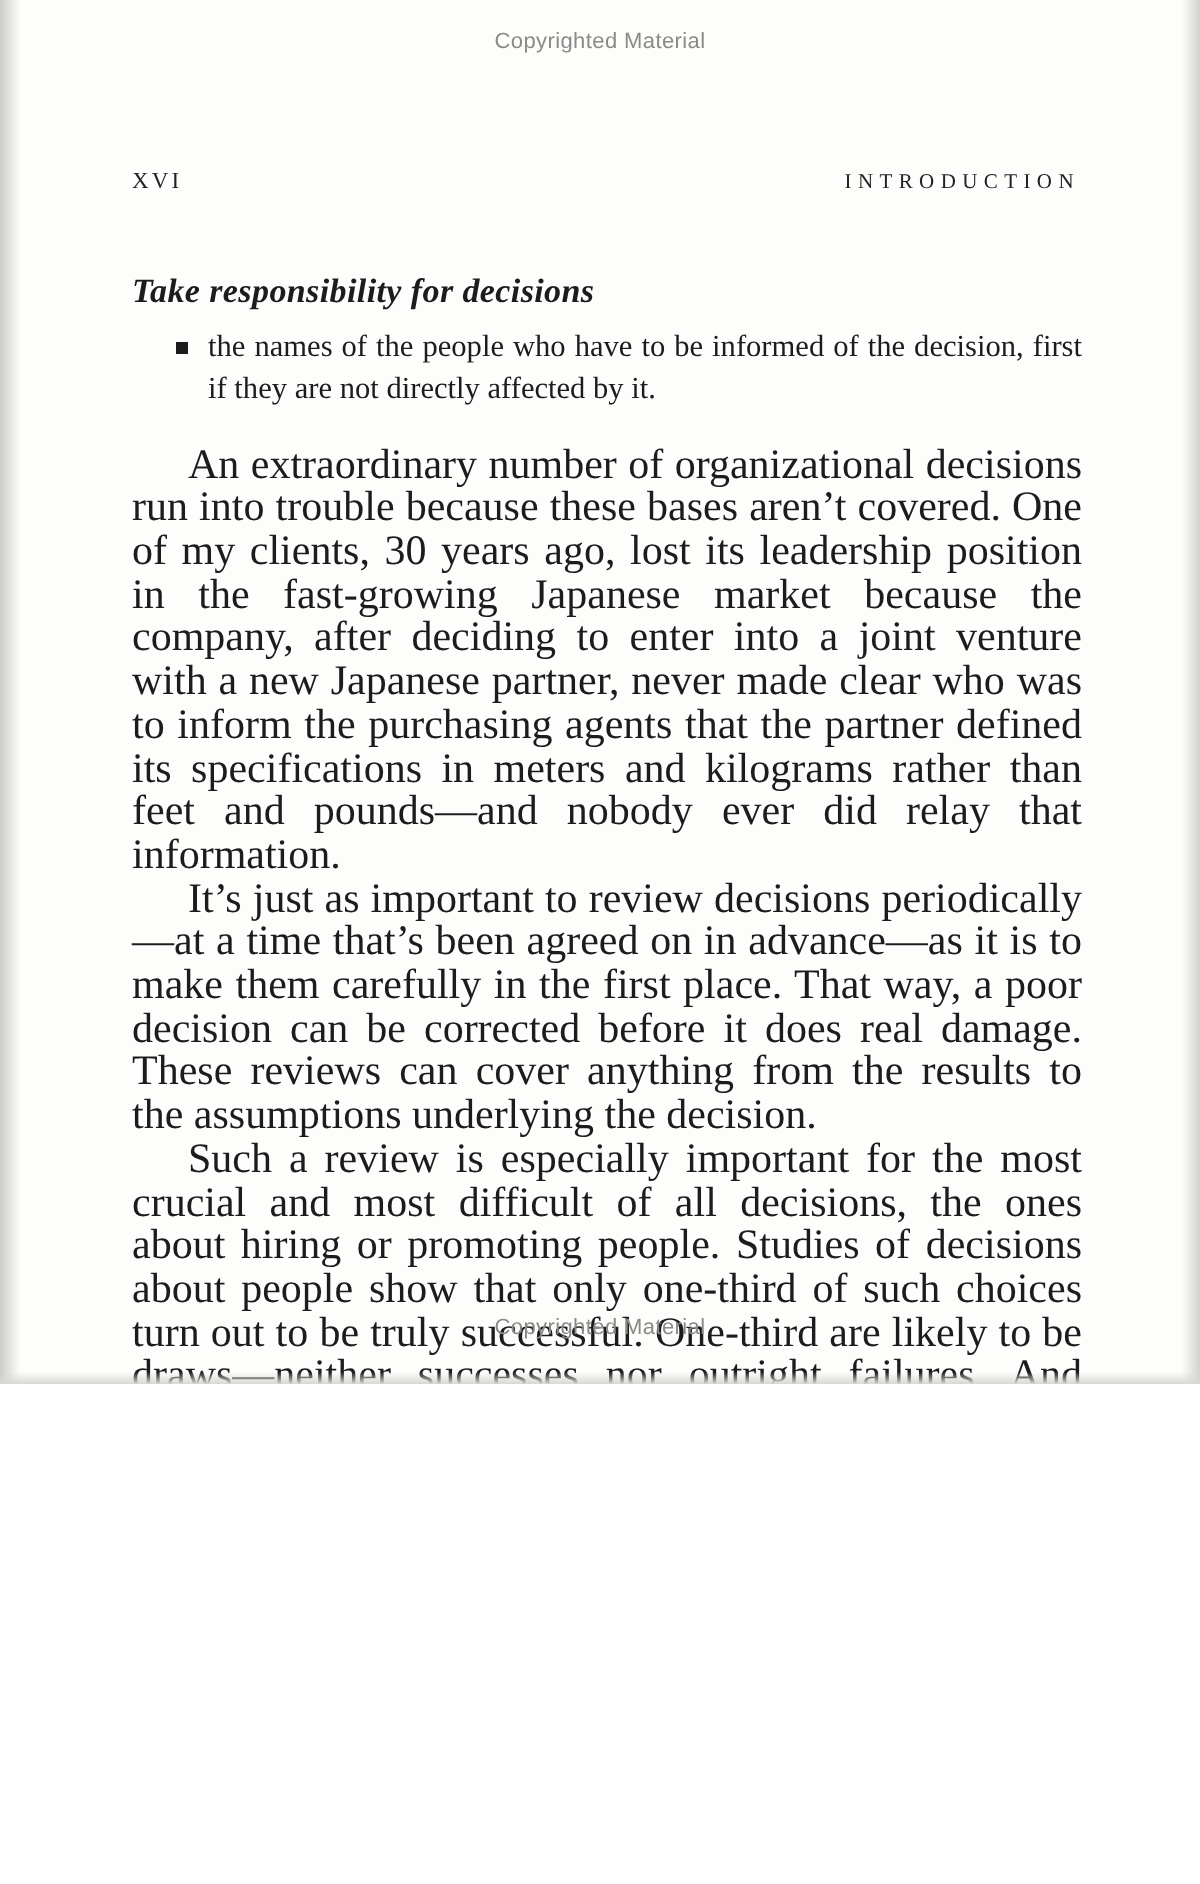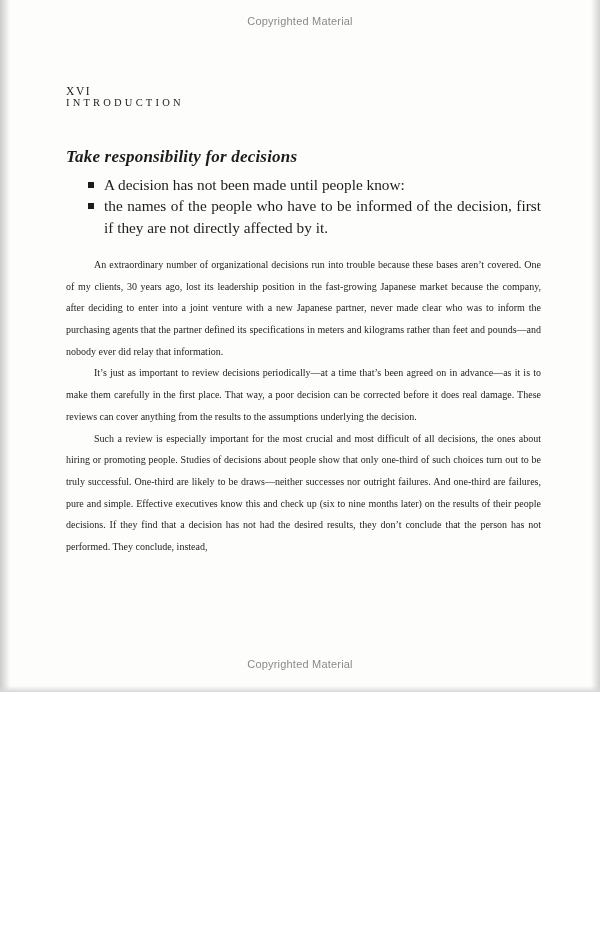--- a/index.html
+++ b/index.html
@@ -44,21 +44,20 @@
     bottom: 22px;
   }
 
   .page-header {
     margin: 58px 60px 0 66px;
     display: flex;
     justify-content: space-between;
     align-items: baseline;
     font-size: 11.5px;
     color: #222222;
-    flex-direction: column;
   }
   .page-number {
     letter-spacing: 1.6px;
   }
   .running-title {
     letter-spacing: 3.2px;
     font-size: 10.5px;
   }
 
   .content {
@@ -91,21 +90,21 @@
     background: #1c1c1c;
     margin: 8px 10px 0 0;
   }
   .bullet-text {
     flex: 1 1 auto;
     text-align: justify;
   }
 
   .body-text {
     margin-top: 16px;
-    font-size: 10px;
+    font-size: 21px;
     line-height: 21.7px;
     text-align: justify;
   }
   .body-text p {
     margin: 0;
     text-indent: 28px;
   }
 </style>
 </head>
 <body>
@@ -123,24 +122,20 @@
     <span class="running-title">INTRODUCTION</span>
   </div>
 
   <div class="content">
 
     <h2 class="section-heading">Take responsibility for decisions</h2>
 
     <ul class="bullet-list">
       <li class="bullet-item">
         <span class="bullet-square"></span>
-        <span class="bullet-text">A decision has not been made until people know:</span>
-      </li>
-      <li class="bullet-item">
-        <span class="bullet-square"></span>
         <span class="bullet-text">the names of the people who have to be informed of the decision, first if they are not directly affected by it.</span>
       </li>
     </ul>
 
     <div class="body-text">
       <p>An extraordinary number of organizational decisions run into trouble because these bases aren’t covered. One of my clients, 30 years ago, lost its leadership position in the fast-growing Japanese market because the company, after deciding to enter into a joint venture with a new Japanese partner, never made clear who was to inform the purchasing agents that the partner defined its specifications in meters and kilograms rather than feet and pounds—and nobody ever did relay that information.</p>
       <p>It’s just as important to review decisions periodically—at a time that’s been agreed on in advance—as it is to make them carefully in the first place. That way, a poor decision can be corrected before it does real damage. These reviews can cover anything from the results to the assumptions underlying the decision.</p>
       <p>Such a review is especially important for the most crucial and most difficult of all decisions, the ones about hiring or promoting people. Studies of decisions about people show that only one-third of such choices turn out to be truly successful. One-third are likely to be draws—neither successes nor outright failures. And one-third are failures, pure and simple. Effective executives know this and check up (six to nine months later) on the results of their people decisions. If they find that a decision has not had the desired results, they don’t conclude that the person has not performed. They conclude, instead,</p>
     </div>
 

